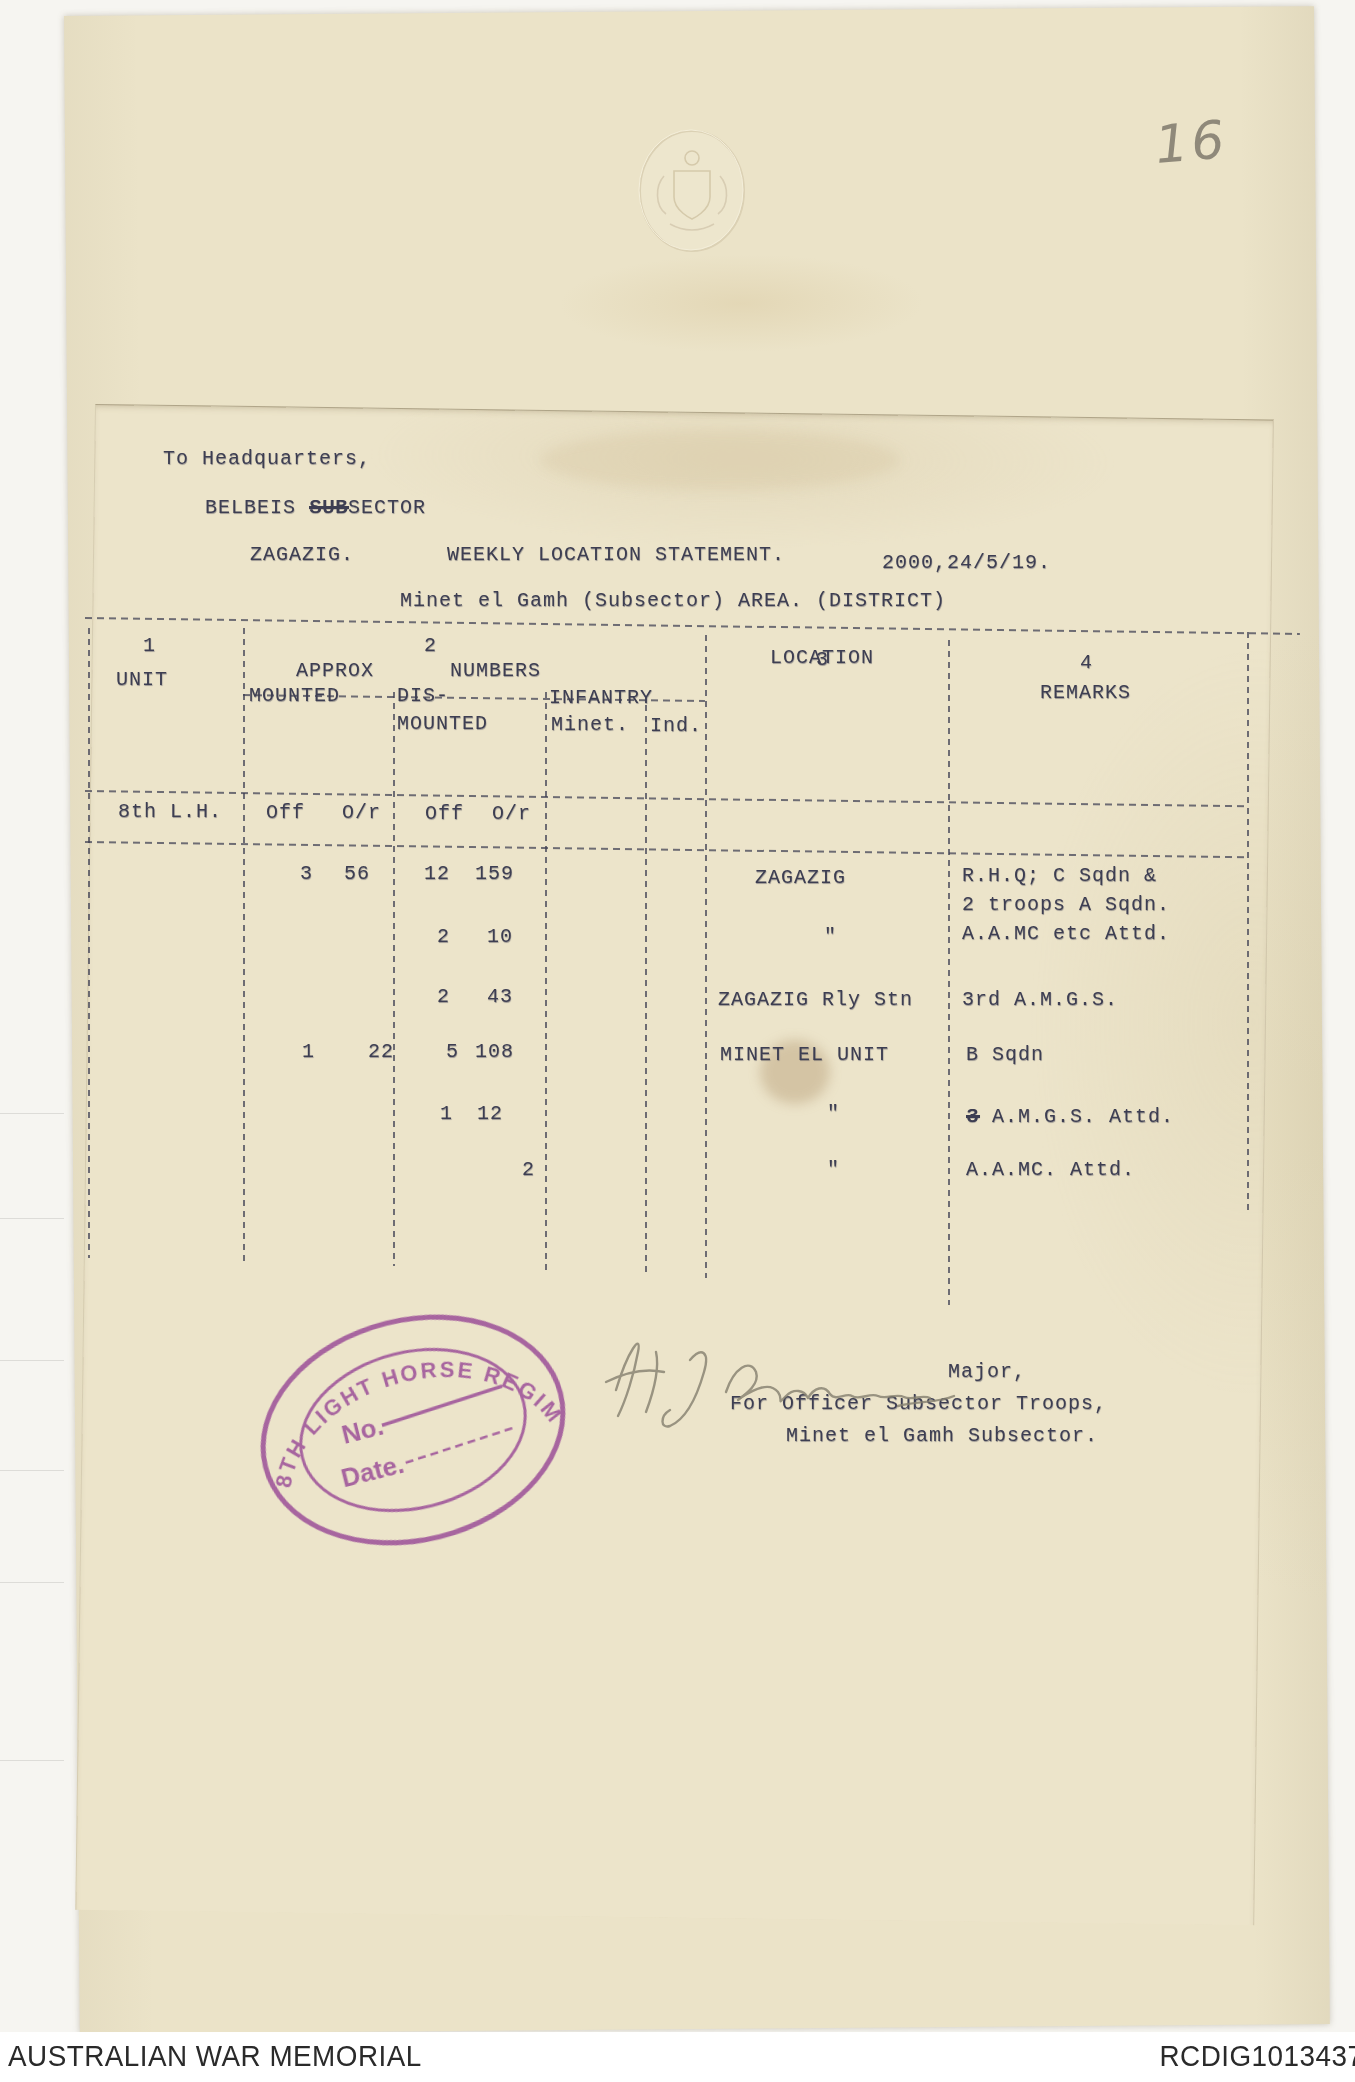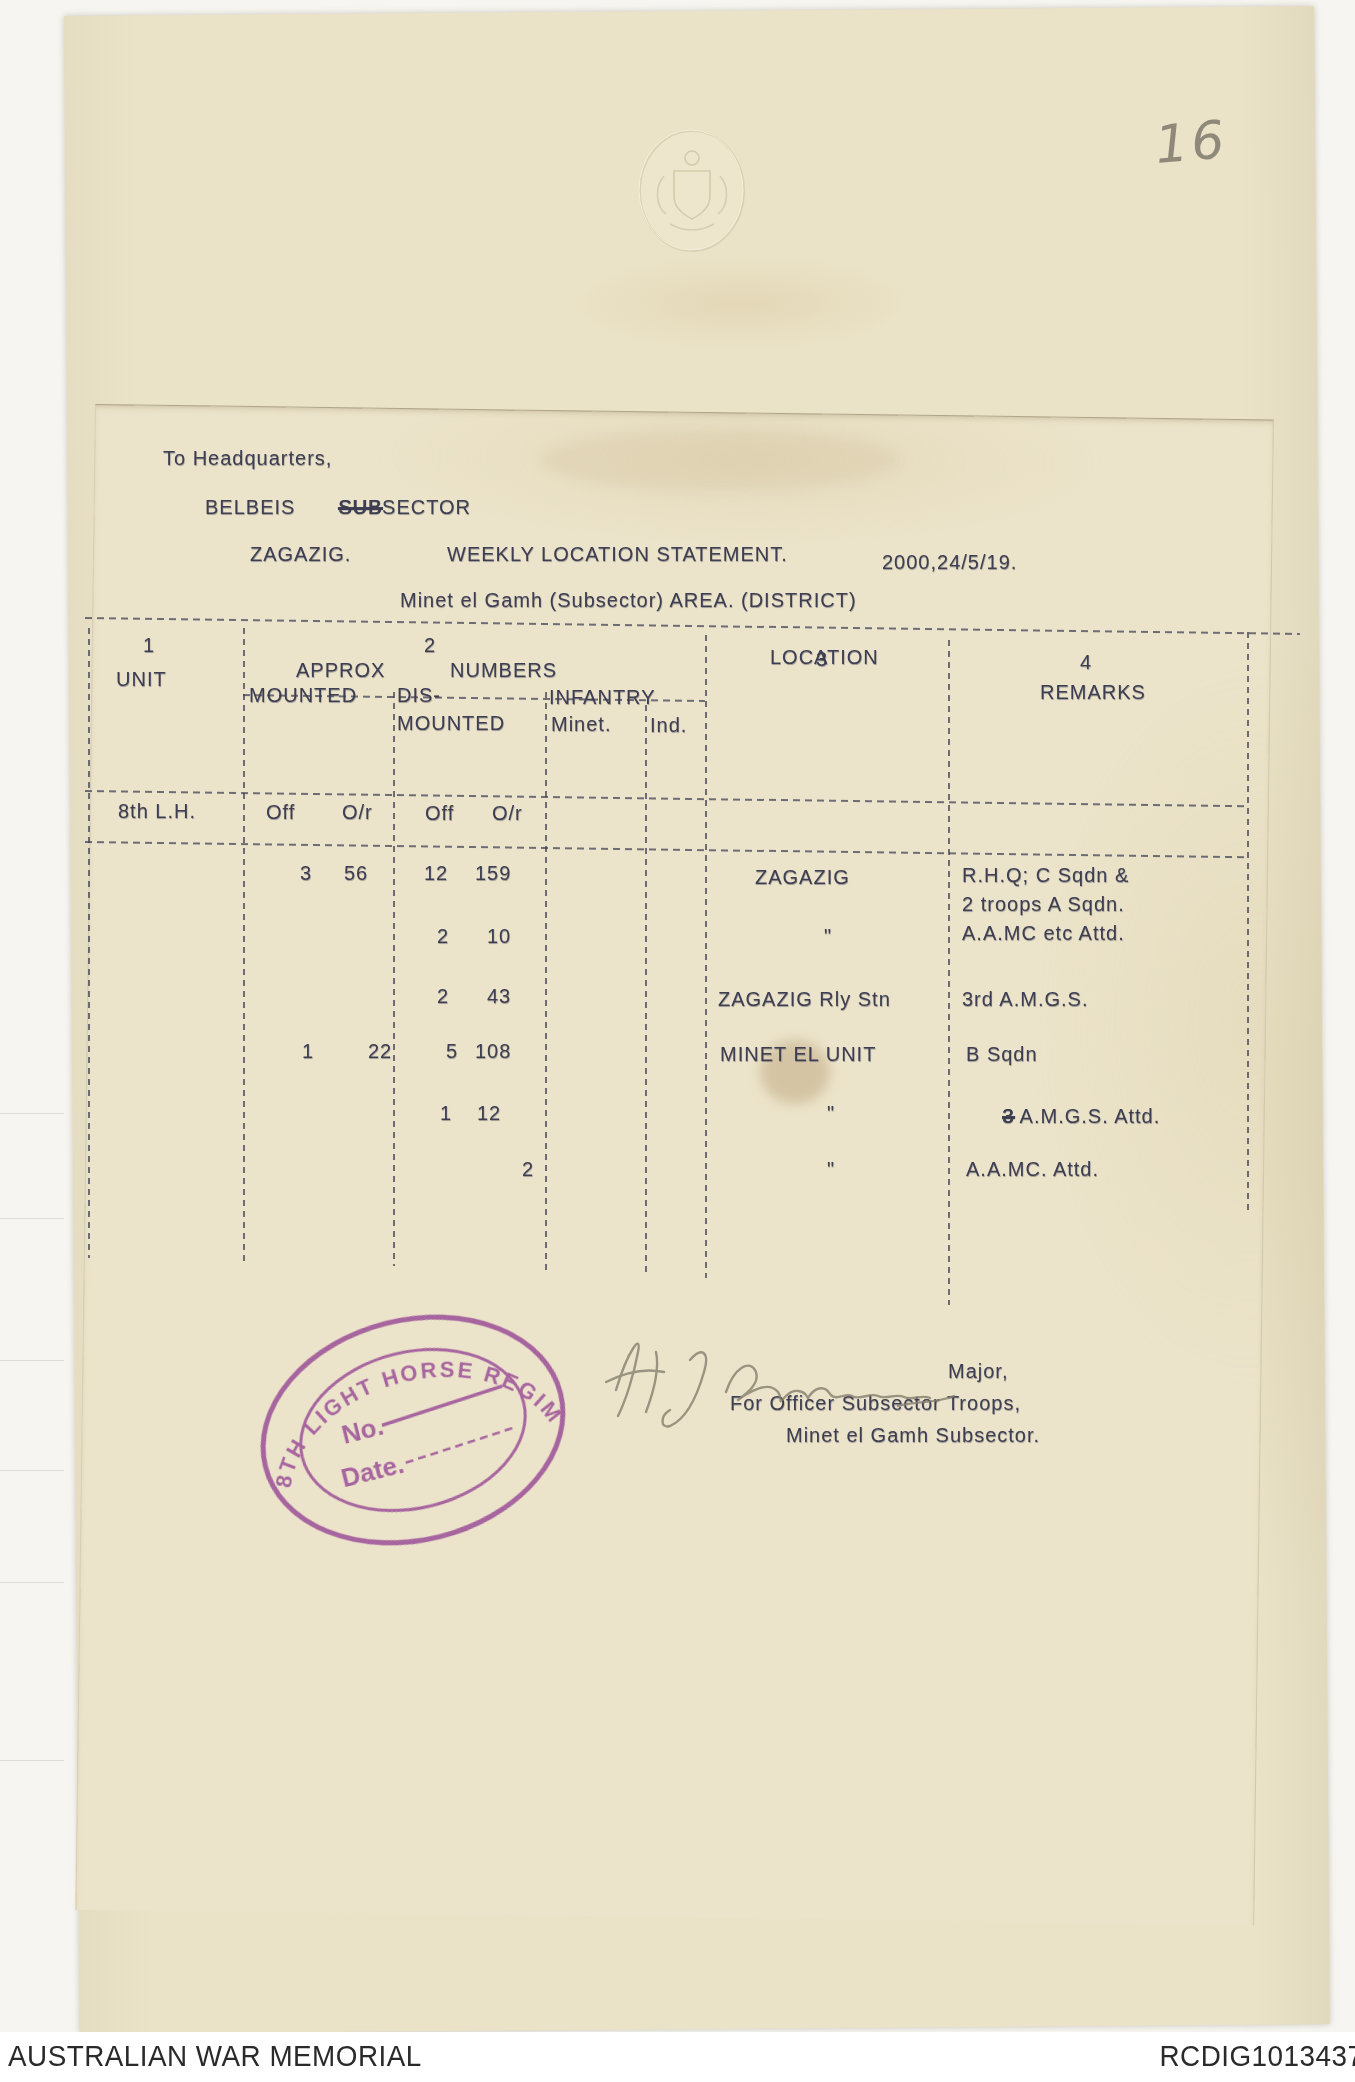--- a/index.html
+++ b/index.html
@@ -21,25 +21,25 @@
         radial-gradient(ellipse 500px 120px at 55% 3%, rgba(199,180,140,.22), transparent 75%),
         radial-gradient(ellipse 300px 500px at 99% 40%, rgba(200,186,144,.18), transparent 75%);
       transform:rotate(0.75deg);transform-origin:0 0;
       border-top:1px solid rgba(125,112,82,.55);
       border-left:1px solid rgba(140,125,95,.22);
       border-right:1px solid rgba(140,125,95,.28);
       box-shadow:inset 0 4px 7px -4px rgba(140,125,90,.45);z-index:2;}
   .stain{position:absolute;border-radius:50%;filter:blur(6px);z-index:3;}
   .gutterline{position:absolute;left:0;width:64px;height:1px;background:#dddcd8;z-index:1;}
   
-  .tw{position:absolute;font-family:Liberation Sans, sans-serif;
+  .tw{position:absolute;font-family:Liberation Mono, monospace;
       font-size:20px;letter-spacing:1px;color:#3d3e52;white-space:pre;z-index:5;
       text-shadow:.5px .5px .7px rgba(61,62,82,.45);}
   .struck{text-decoration:line-through;text-decoration-thickness:2.5px;
-      text-shadow:1px 0 currentColor, .5px .5px .7px rgba(61,62,82,.45);margin-left:36px;}
+      text-shadow:1px 0 currentColor, .5px .5px .7px rgba(61,62,82,.45);}
   
   .vline{position:absolute;width:2px;z-index:4;
       background:repeating-linear-gradient(180deg,rgba(61,62,82,.72) 0 6px,transparent 6px 11px);}
   .hline{position:absolute;height:2px;z-index:4;transform:rotate(0.75deg);transform-origin:0 0;
       background:repeating-linear-gradient(90deg,rgba(61,62,82,.72) 0 7px,transparent 7px 12px);}
   
   .pencil{position:absolute;left:1155px;top:112px;font-family:"DejaVu Sans",sans-serif;
       font-style:italic;font-size:52px;letter-spacing:3px;color:#8f897a;
       transform:rotate(-5deg);z-index:2;}
   

